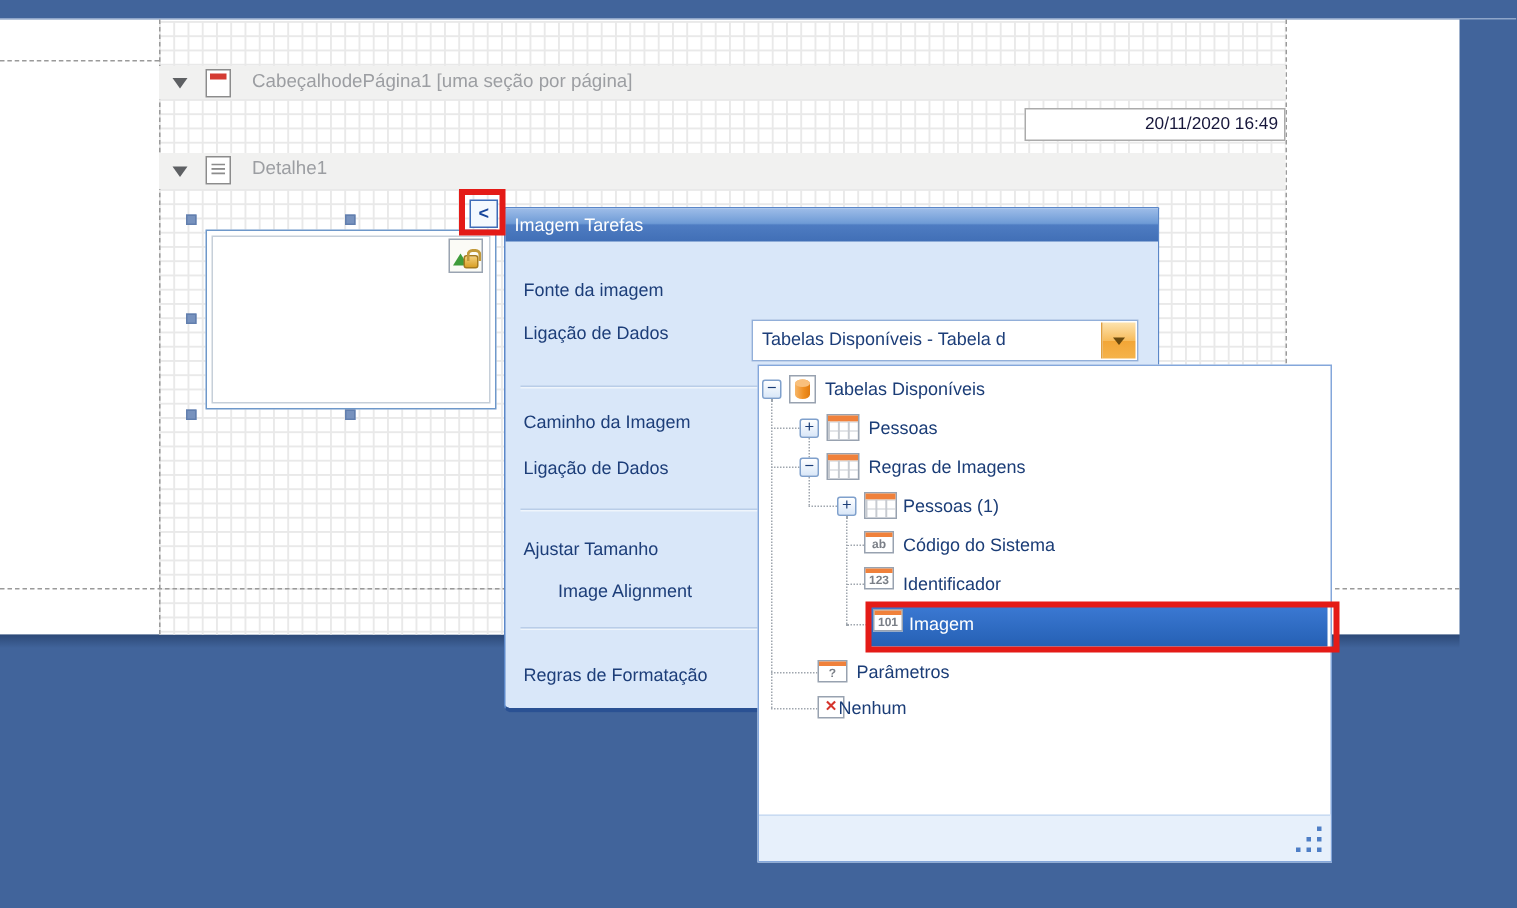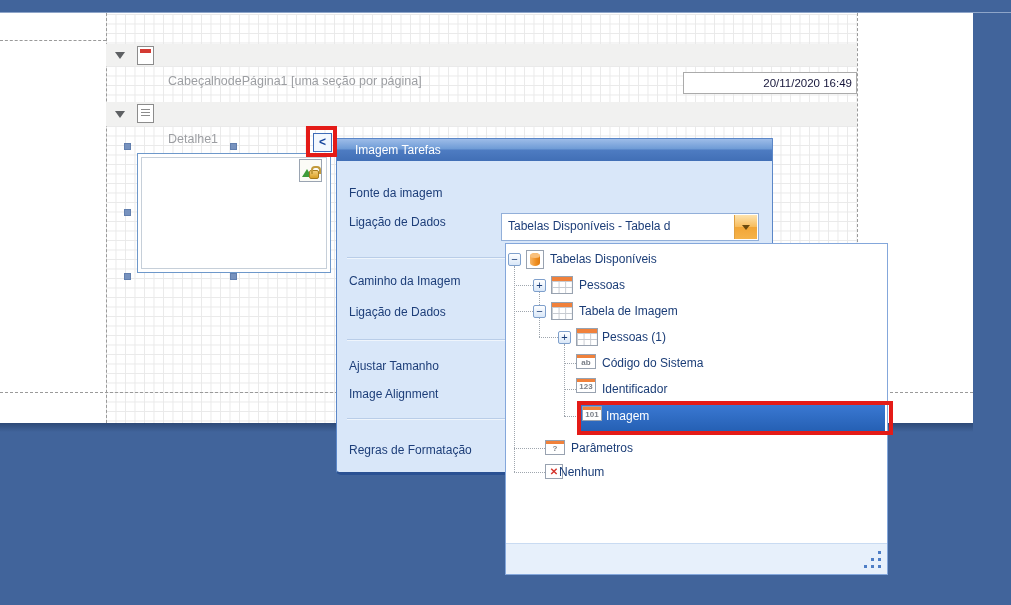--- a/index.html
+++ b/index.html
@@ -18,21 +18,21 @@
   .grid { position:absolute; background-color:#fff;
     background-image:linear-gradient(to right,#E9E9E9 1px,transparent 1px),
                      linear-gradient(to bottom,#E9E9E9 1px,transparent 1px);
     background-size:9.5px 9.5px; }
   .vdash { position:absolute; width:0; border-left:1px dashed #9A9A9A; }
   .hdash { position:absolute; height:0; border-top:1px dashed #9A9A9A; }
   
   .band { position:absolute; left:106px; width:751px; background:#F1F1F0; }
   .band .tri { position:absolute; left:9px; top:50%; margin-top:-3px; width:0; height:0;
     border-left:5px solid transparent; border-right:5px solid transparent; border-top:7px solid #5E6063; }
-  .band .btext { position:absolute; left:62px; top:3px; color:#9C9EA2; font-size:12.5px; white-space:nowrap;margin-top:27px; }
+  .band .btext { position:absolute; left:62px; top:3px; color:#9C9EA2; font-size:12.5px; white-space:nowrap; }
   .bicon { position:absolute; left:31px; top:2px; width:17px; height:19px;
     background:#fff; border:1px solid #8C8C8C; box-shadow:inset 0 0 0 1px #fff; }
   .bicon.ph::before { content:''; position:absolute; left:2px; right:2px; top:2px; height:4px; background:#D43B33; }
   .bicon.dt::before { content:''; position:absolute; left:3px; right:3px; top:4px; height:8px;
     background:linear-gradient(#8C8C8C 1px,transparent 1px); background-size:2px 3px; }
   
   .datelbl { position:absolute; left:683px; top:72px; width:174px; height:22px;
     background:#fff; border:1px solid #ABABAB; color:#16163A; font-size:11.5px;
     text-align:right; line-height:20px; padding-right:4px; }
   
@@ -51,21 +51,21 @@
   
   .smarttag { position:absolute; left:313px; top:133px; width:19px; height:19px;
     background:#F3F8FE; border:1px solid #3E6CB8; color:#16459C; font-weight:bold;
     font-size:12px; line-height:17px; text-align:center; cursor:pointer; }
   
   .popup { position:absolute; left:336px; top:138px; width:437px; height:337px;
     background:#D9E7F9; border:1px solid #5B87C8; border-bottom:3px solid #2A5193;
     border-radius:1px 1px 5px 5px; z-index:10; }
   .popup .phead { position:absolute; left:0; top:0; right:0; height:22px;
     background:linear-gradient(180deg,#9DBCE8 0%,#6E9BD6 45%,#4E7CC2 50%,#416FB6 100%);
-    color:#fff; line-height:22px; padding-left:18px; font-size:12px; }
+    color:#fff; line-height:22px; padding-left:6px; font-size:12px; }
   .plabel { position:absolute; left:12px; color:#1D3E79; white-space:nowrap; cursor:pointer;text-align:right; }
   .psep { position:absolute; left:10px; width:417px; height:1px; background:#B9CDE8; box-shadow:0 1px 0 #EFF5FC; }
   .pfield { position:absolute; left:164px; width:258px; height:27px; background:#fff;
     border:1px solid #92AFD9; color:#1D3E79; line-height:25px; padding-left:6px; cursor:text; }
   .pfield .dots { position:absolute; right:7px; top:0; color:#2F62B4; font-weight:bold; letter-spacing:2px; cursor:pointer; }
   .combo-btn { position:absolute; right:1px; top:1px; width:23px; height:24px;
     background:linear-gradient(180deg,#FDE3AE,#F7BC5C 50%,#F2A637 52%,#F5B34A);
     border-left:1px solid #DFA041; cursor:pointer; }
   .combo-btn::after { content:''; position:absolute; left:7px; top:10px; width:0; height:0;
     border-left:4px solid transparent; border-right:4px solid transparent; border-top:5px solid #6B4A0E; }
@@ -164,21 +164,21 @@
     <div class="pfield" style="top:74px; height:28px;">
       <span>Tabelas Disponíveis - Tabela d</span>
       <span class="combo-btn"></span>
     </div>
 
     <div class="psep" style="top:118px;"></div>
     <span class="plabel" style="top:135px;">Caminho da Imagem</span>
     <span class="plabel" style="top:166px;">Ligação de Dados</span>
     <div class="psep" style="top:200px;"></div>
     <span class="plabel" style="top:220px;">Ajustar Tamanho</span>
-    <span class="plabel" style="top:248px;">Image Alignment</span>
+    <span class="plabel" style="top:248px;margin-left:23px;">Image Alignment</span>
     <div class="psep" style="top:279px;"></div>
     <span class="plabel" style="top:304px;">Regras de Formatação</span>
   </div>
 
   <div class="treepanel">
 
     <div class="conn-v" style="left:8px; top:22px; height:206px;"></div>
     <div class="conn-h" style="left:8px; top:41px; width:19px;"></div>
     <div class="conn-h" style="left:8px; top:67px; width:19px;"></div>
     <div class="conn-v" style="left:33px; top:48px; height:13px;"></div>
@@ -196,21 +196,21 @@
         <b></b>
       </span>
     <span class="tlabel" style="left:44px; top:7px;">Tabelas Disponíveis</span>
 
     <span class="texp" style="left:27px; top:35px;">+</span>
     <span class="ticon ic-table" style="left:45px; top:32px;"></span>
     <span class="tlabel" style="left:73px; top:33px;">Pessoas</span>
 
     <span class="texp" style="left:27px; top:61px;">−</span>
     <span class="ticon ic-table" style="left:45px; top:58px;"></span>
-    <span class="tlabel" style="left:73px; top:59px;">Tabela de Imagem</span>
+    <span class="tlabel" style="left:73px; top:59px;">Regras de Imagens</span>
 
     <span class="texp" style="left:52px; top:87px;">+</span>
     <span class="ticon ic-table" style="left:70px; top:84px;"></span>
     <span class="tlabel" style="left:96px; top:85px;">Pessoas (1)</span>
 
     <span class="ticon ic-field" style="left:70px; top:110px;"><i>ab</i></span>
     <span class="tlabel" style="left:96px; top:111px;">Código do Sistema</span>
 
     <span class="ticon ic-field" style="left:70px; top:134px;"><i>123</i></span>
     <span class="tlabel" style="left:96px; top:137px;">Identificador</span>

